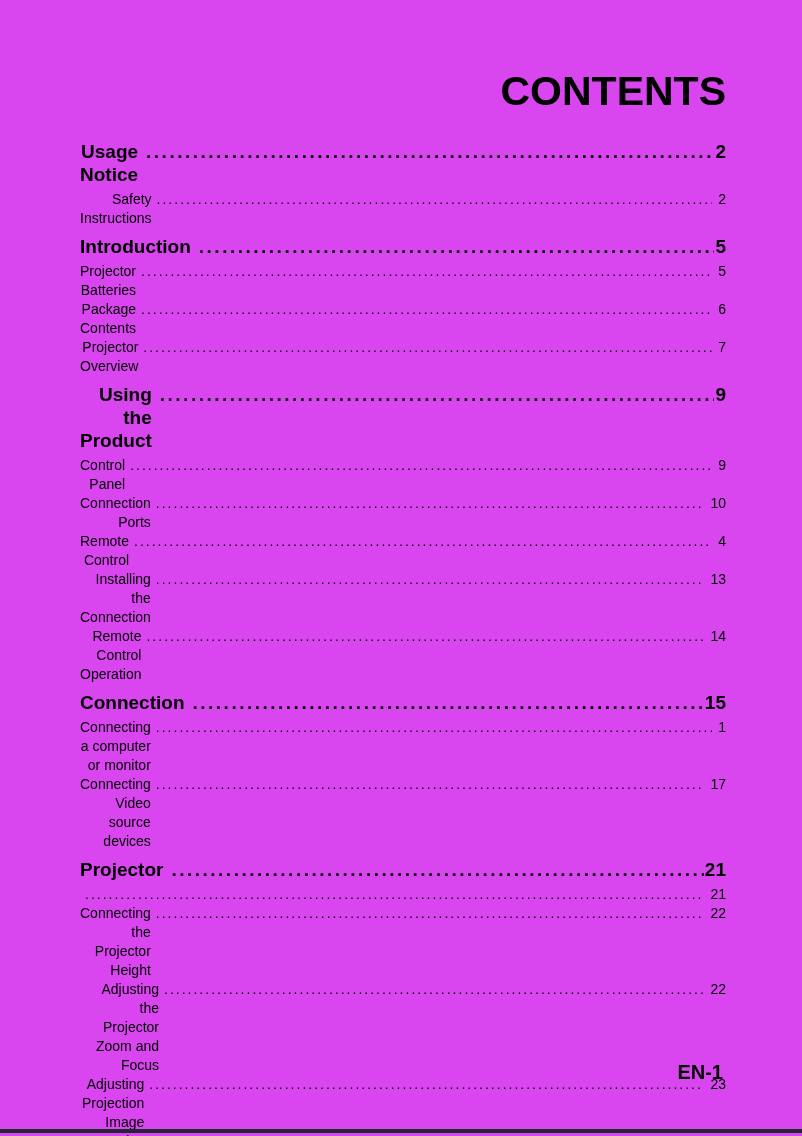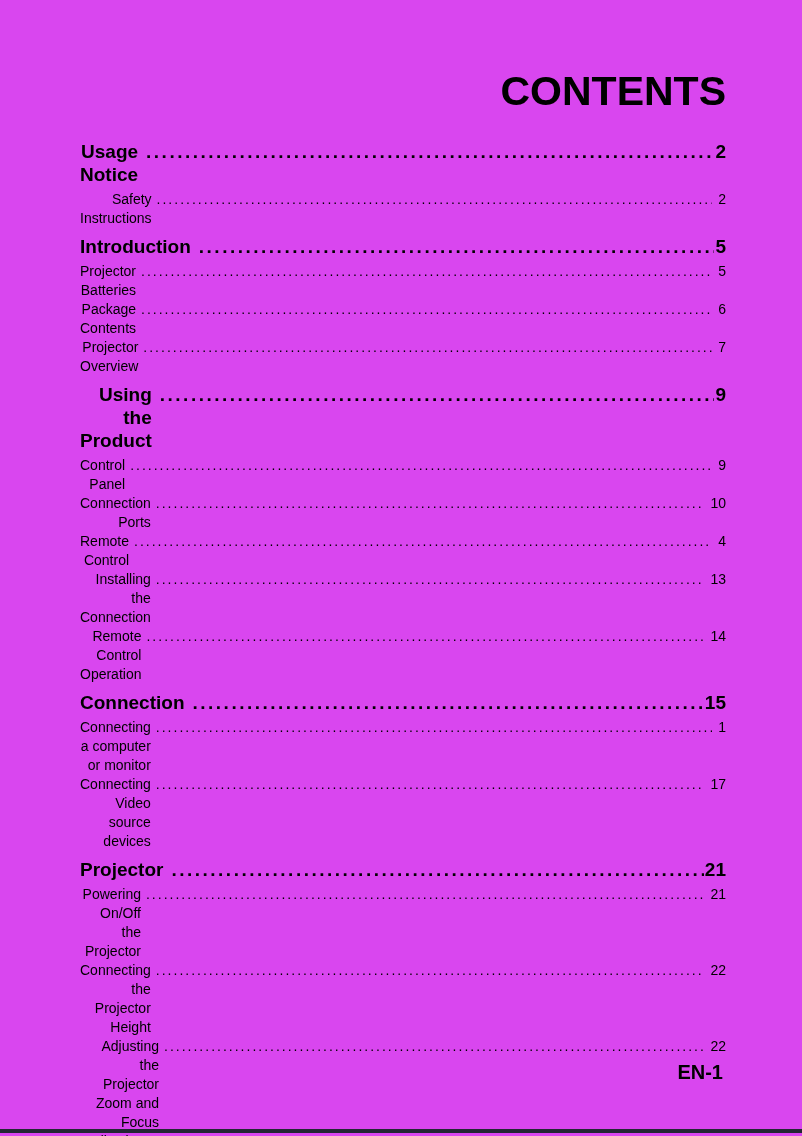--- a/index.html
+++ b/index.html
@@ -163,21 +163,20 @@
       <span class="leader"></span>
       <span class="pagenum">17</span>
     </div>
 
     <div class="row heading">
       <span class="label">Projector</span>
       <span class="leader"></span>
       <span class="pagenum">21</span>
     </div>
     <div class="row entry">
-      <span class="label">Powering On/Off the Projector</span>
       <span class="leader"></span>
       <span class="pagenum">21</span>
     </div>
     <div class="row entry">
       <span class="label">Connecting the Projector Height</span>
       <span class="leader"></span>
       <span class="pagenum">22</span>
     </div>
     <div class="row entry">
       <span class="label">Adjusting the Projector Zoom and Focus</span>

